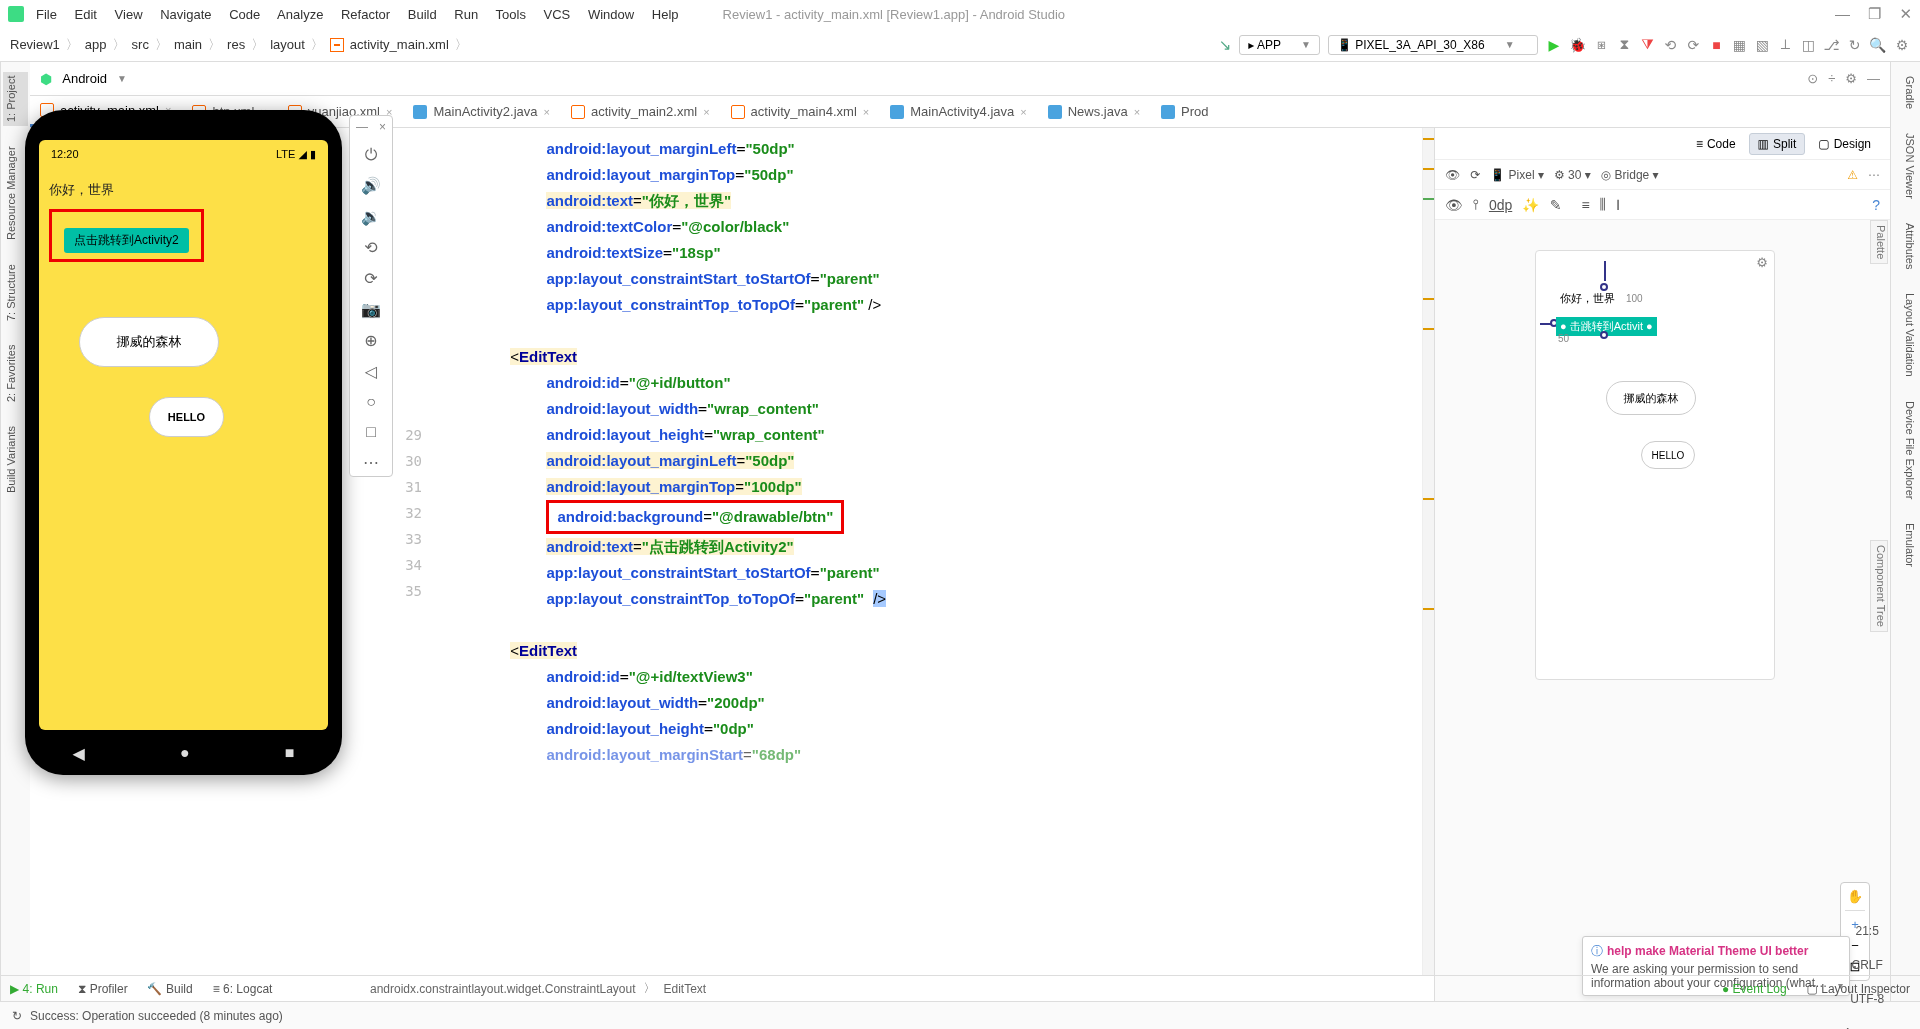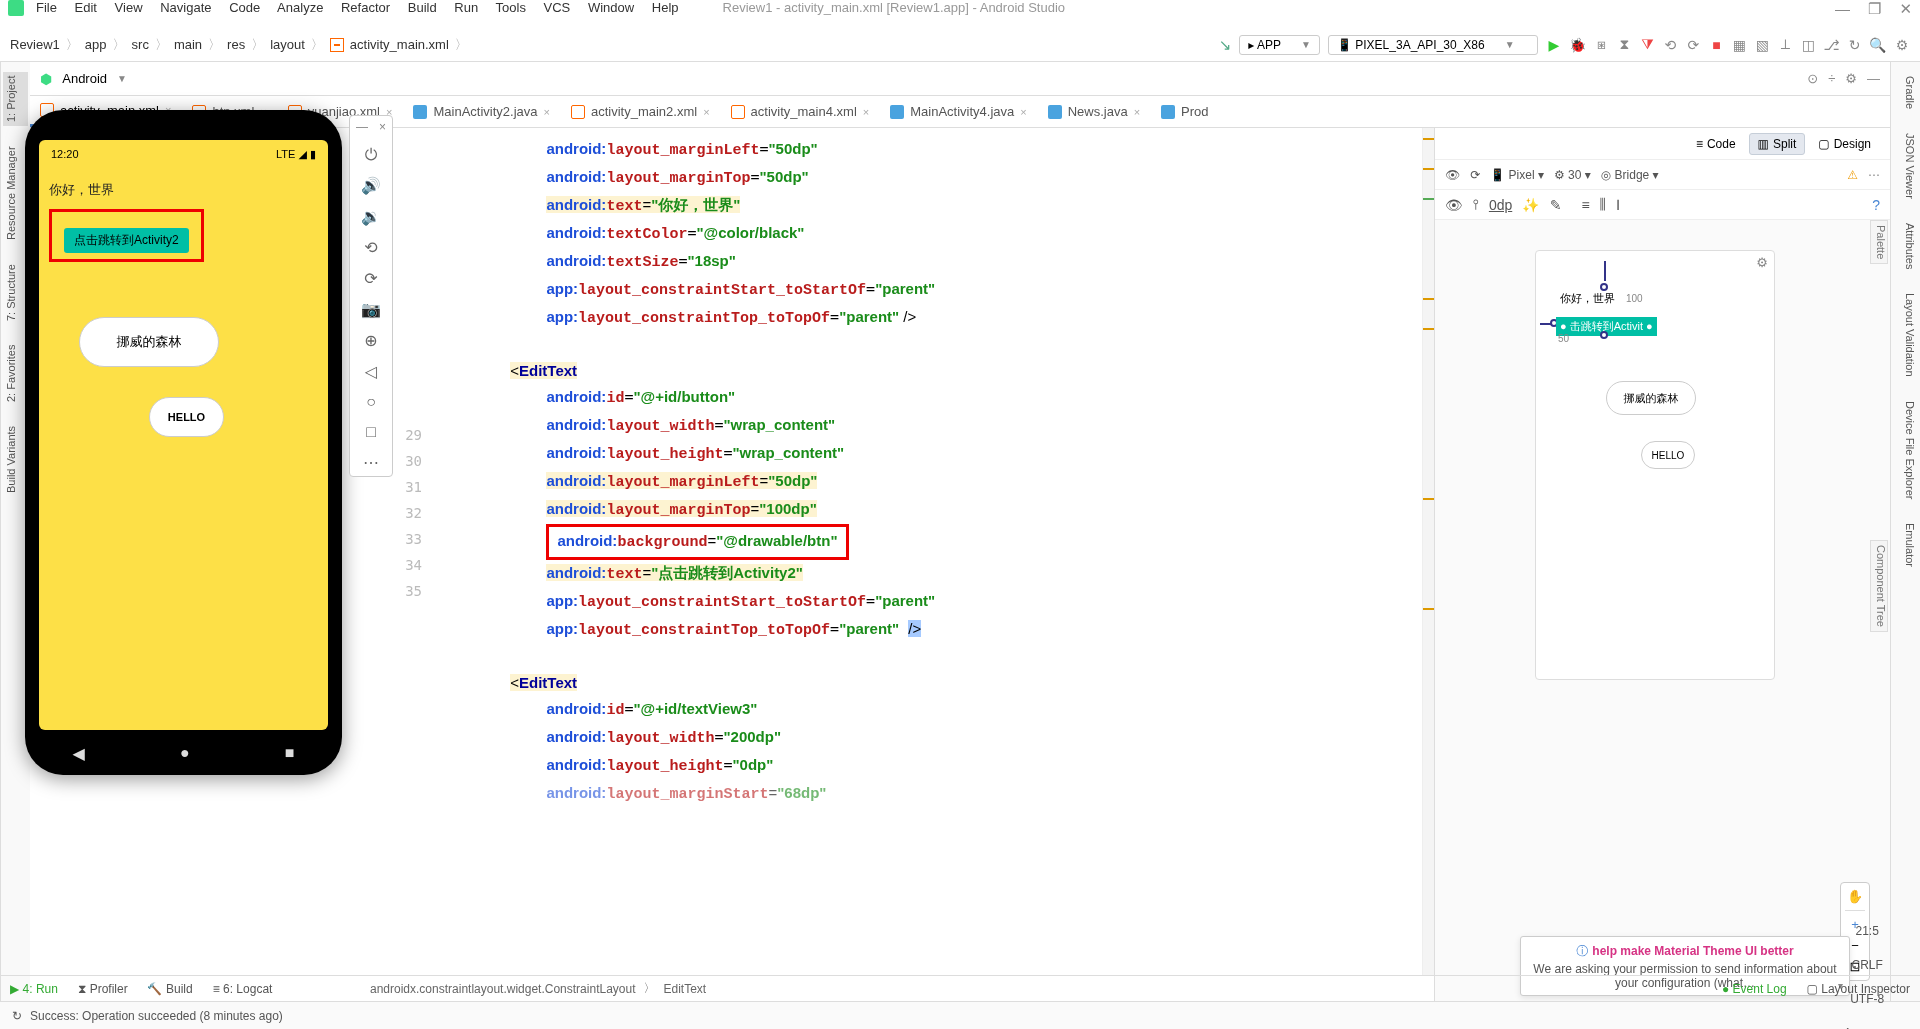--- a/index.html
+++ b/index.html
@@ -1,19 +1,19 @@
 <!DOCTYPE html>
 <html><head>
 <meta charset="utf-8">
 <style>
 * { box-sizing: border-box; margin: 0; padding: 0; font-family: "Segoe UI", Arial, sans-serif; }
 body { background: #fff; font-size: 13px; overflow: hidden; width: 1920px; height: 1029px; position: relative; }
 
 
-.titlebar { height: 28px; display: flex; padding: 0 8px; color: #333; }
+.titlebar { height: 28px; display: flex; align-items: center; padding: 0 8px; color: #333; }
 .titlebar .logo { width: 16px; height: 16px; background: #3ddc84; border-radius: 2px; margin-right: 12px; }
 .titlebar .menus span { margin-right: 14px; cursor: pointer; }
 .titlebar .wtitle { flex: 1; text-align: left; color: #999; margin-left: 30px; }
 .titlebar .winctrl { display: flex; gap: 18px; color: #888; }
 .titlebar .winctrl span { cursor: pointer; font-size: 15px; }
 
 
 .toolrow { height: 34px; display: flex; align-items: center; padding: 0 10px; border-bottom: 1px solid #ddd; }
 .crumbs { display: flex; align-items: center; gap: 6px; color: #333; }
 .crumbs .sep { color: #aaa; }
@@ -69,21 +69,21 @@
 .emutool { position:absolute; left:349px; top:115px; width:44px; background:#fff; border:1px solid #ccc; border-radius:4px; z-index:50; display:flex; flex-direction:column; align-items:center; padding:4px 0; gap:12px;}
 .emutool .etitle { display:flex; justify-content:space-between; width:100%; padding:0 6px; color:#888; font-size:12px;}
 .emutool .ei { color:#666; font-size:16px; cursor:pointer; }
 
 
 .editcol { flex:1; display:flex; flex-direction:column; margin-left:0; min-width:0;}
 .gut-ln { position:relative; background:#fff; display:flex; flex:1;}
 .linecol { width:60px; text-align:right; padding-right:8px; color:#bbb; font-family:Consolas,monospace; font-size:14px; padding-top:8px; line-height:26px; margin-left:340px;}
 .codearea { font-family:Consolas,monospace; font-size:15px; line-height:26px; padding:8px 0 0 8px; white-space:pre; color:#000; position:relative; flex:1;}
 .ns { color:#1d4ed8; font-weight:bold;}
-.attr { color:#b91c1c; font-weight:bold;font-family:Liberation Mono, monospace;}
+.attr { color:#1d4ed8; font-weight:bold;}
 .val { color:#1a8c1a; font-weight:bold;}
 .tagn { color:#000099; font-weight:bold;}
 .zh { color:#1a8c1a; font-weight:bold;}
 .bgyel { background:#fdf3d1;}
 .hlred { border:3px solid #e00; padding:1px 8px; display:inline-block;}
 .sel { background:#a6caff;}
 .bar { position:absolute; right:0; top:0; bottom:0; width:12px; background:#f4f4f4; border-left:1px solid #eee;}
 .bar .m { position:absolute; height:2px; right:0; left:0;}
 .bar .w { background:#d90; }
 .bar .g { background:#5a5;}
@@ -101,21 +101,21 @@
 .phonecan .t1 { position:absolute; left:24px; top:40px; font-size:11px;}
 .phonecan .btnC { position:absolute; left:20px; top:66px; background:#00bfa5; padding:2px 4px; font-size:11px; color:#fff;}
 .phonecan .arrH { position:absolute; width:16px; height:2px; background:#338;}
 .phonecan .arrV { position:absolute; width:2px; height:20px; background:#338;}
 .phonecan .handle { position:absolute; width:8px; height:8px; border:2px solid #338; border-radius:50%; background:#fff;}
 .phonecan .pill { position:absolute; left:70px; top:130px; width:90px; height:34px; border:1px solid #ccc; border-radius:18px; display:flex; align-items:center; justify-content:center; font-size:11px;}
 .phonecan .pill2b { position:absolute; left:105px; top:190px; width:54px; height:28px; border:1px solid #ccc; border-radius:15px; display:flex; align-items:center; justify-content:center; font-size:10px;}
 .sidetab { position:absolute; right:2px; top:150px; width:18px; writing-mode:vertical-rl; padding:4px 0; font-size:11px; color:#777; background:#f5f5f5; border:1px solid #ddd;}
 .zoomctl { position:absolute; right:20px; bottom:20px; width:30px; background:#fff; border:1px solid #ccc; border-radius:4px; display:flex; flex-direction:column; align-items:center; gap:6px; padding:6px 0;}
 
-.notif { position:absolute; right:40px; bottom:5px; width:330px; height:60px; background:#fff; border:1px solid #ccc; border-radius:3px; padding:6px 8px; font-size:12px; box-shadow:0 2px 6px rgba(0,0,0,.1);text-align:center;}
+.notif { position:absolute; right:40px; bottom:5px; width:268px; height:60px; background:#fff; border:1px solid #ccc; border-radius:3px; padding:6px 8px; font-size:12px; box-shadow:0 2px 6px rgba(0,0,0,.1);}
 .notif .nt { color:#d63384; font-weight:bold;}
 .notif .ni { color:#4a87d4; margin-right:4px;}
 
 
 .status1 { position:absolute; bottom:28px; left:0; right:0; height:26px; border-top:1px solid #ddd; display:flex; align-items:center; padding:0 10px; gap:20px; font-size:12px; color:#555;}
 .status2 { position:absolute; bottom:0; left:0; right:0; height:28px; border-top:1px solid #ddd; display:flex; align-items:center; padding:0 12px; font-size:12px; color:#555; background:#fafafa;}
 .status2 .r { margin-left:auto; display:flex; gap:20px; align-items:center;flex-direction:column;}
 </style>
 </head>
 <body>

